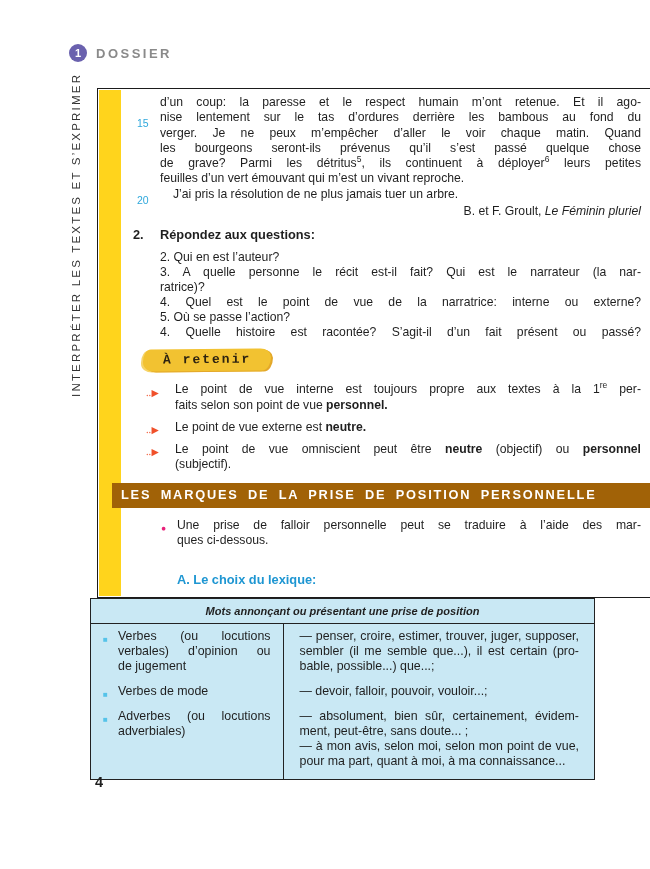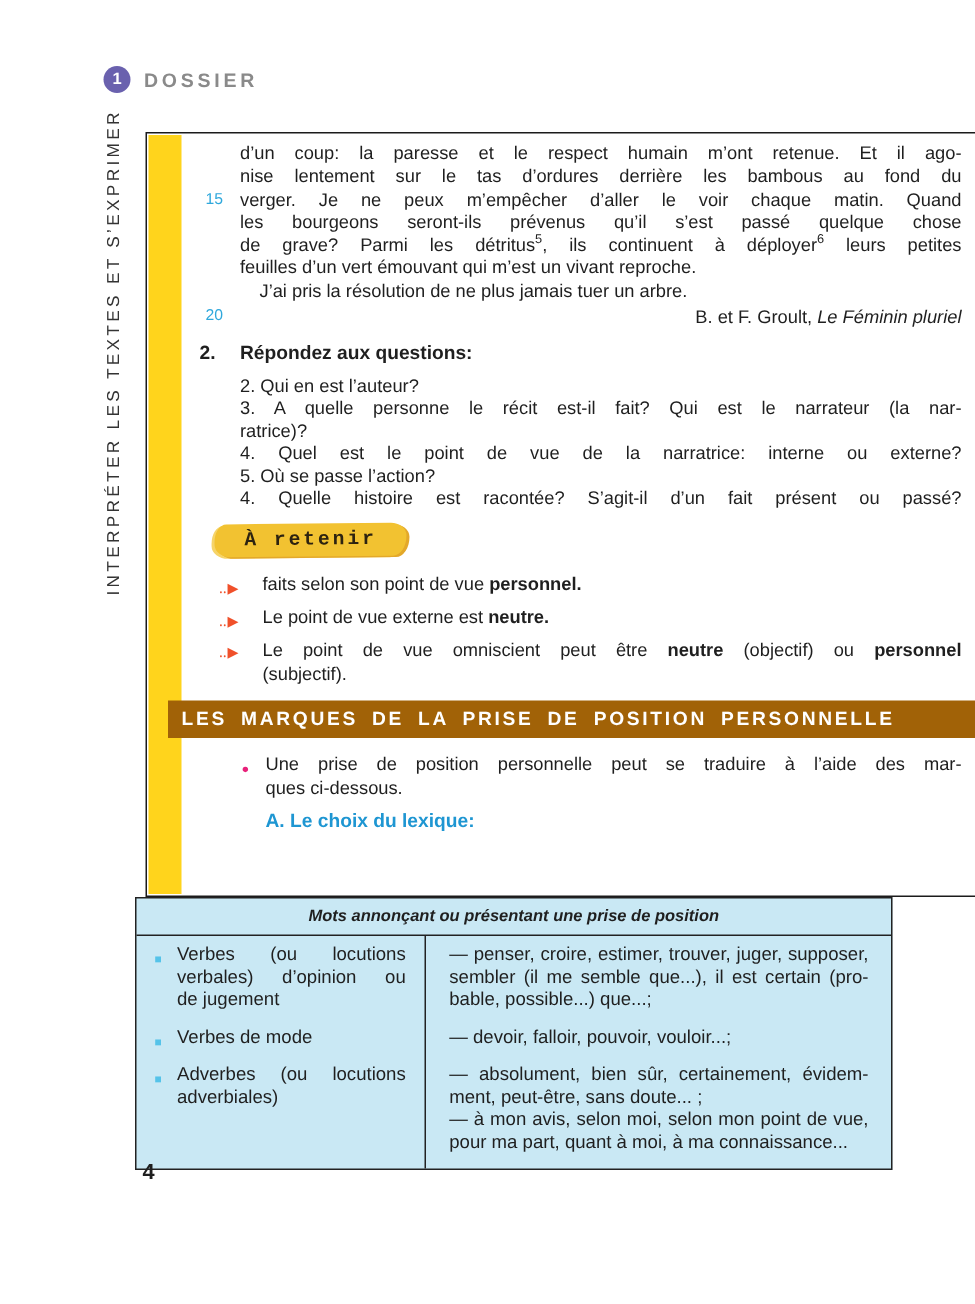--- a/index.html
+++ b/index.html
@@ -31,21 +31,21 @@
     border:1.5px solid #1b1b1b;box-sizing:border-box;background:#fff;padding-left:14px;
   }
   .ybar{position:absolute;left:1px;top:1px;bottom:1px;width:22px;background:#FFD41C;z-index:1;}
   .content{
     position:relative;height:100%;box-sizing:border-box;
     padding:6px 14px 0 48px;overflow:hidden;
     font-size:12.2px;line-height:15.3px;z-index:2;
   }
   .jl{text-align:justify;text-align-last:justify;}
   .xline{position:relative;}
-  .lnum{position:absolute;left:-23px;top:16px;font-size:10.5px;color:#2FA8DC;}
+  .lnum{position:absolute;left:-23px;top:6px;font-size:10.5px;color:#2FA8DC;}
   .indent{padding-left:13px;}
   sup{font-size:8.5px;line-height:0;}
   .attribution{text-align:right;font-size:12.2px;margin-top:2px;}
 
   .q-title{position:relative;font-weight:bold;margin-top:8px;font-size:12.8px;}
   .q-num{position:absolute;left:-27px;}
   .questions{margin-top:7px;line-height:15.1px;}
 
   .badge-row{margin-top:9px;height:26px;}
   .badge{
@@ -61,21 +61,21 @@
   .bullet{position:relative;padding-left:15px;margin-bottom:6px;line-height:15.8px;}
   .marker-arrow{position:absolute;left:-14px;top:2.5px;color:#F0502A;font-size:9.5px;letter-spacing:0.5px;}
 
   .banner{
     margin:10px -14px 0 -48px;position:relative;z-index:3;background:#a16207;color:#fff;
     font-weight:bold;font-size:12.8px;letter-spacing:1.8px;word-spacing:4px;
     padding:4px 4px 5px 9px;white-space:nowrap;
   }
   .pink-para{position:relative;margin-top:10px;padding-left:17px;line-height:15.8px;}
   .marker-dot{position:absolute;left:1px;top:3px;color:#E8217A;font-size:8.5px;}
-  .subsection{margin-top:6px;margin-left:17px;color:#1E96D2;font-weight:bold;font-size:12.8px;}
+  .subsection{margin-top:23px;margin-left:17px;color:#1E96D2;font-weight:bold;font-size:12.8px;}
 
   
   .lex-table{
     position:absolute;left:90px;top:598px;width:505px;
     border:1.5px solid #222;box-sizing:border-box;background:#C9E8F4;
     font-size:12.4px;line-height:15px;
   }
   .t-header{
     border-bottom:1.5px solid #222;text-align:center;font-weight:bold;font-style:italic;
     font-size:11px;padding:5px 0 4px;
@@ -131,38 +131,39 @@
         <div class="jl">4. Quelle histoire est racontée? S’agit-il d’un fait présent ou passé?</div>
       </div>
 
       <div class="badge-row">
         <span class="badge">À retenir</span>
       </div>
 
       <div class="bullets">
         <div class="bullet">
           <span class="marker-arrow">‥▶</span>
+          <div class="jl">Le point de vue interne est toujours propre aux textes à la 1<sup>re</sup> per-</div>
           <div>faits selon son point de vue <b>personnel.</b></div>
         </div>
         <div class="bullet">
           <span class="marker-arrow">‥▶</span>
           <div>Le point de vue externe est <b>neutre.</b></div>
         </div>
         <div class="bullet">
           <span class="marker-arrow">‥▶</span>
           <div class="jl">Le point de vue omniscient peut être <b>neutre</b> (objectif) ou <b>personnel</b></div>
           <div>(subjectif).</div>
         </div>
       </div>
 
       <div class="banner">LES MARQUES DE LA PRISE DE POSITION PERSONNELLE</div>
 
       <div class="pink-para">
         <span class="marker-dot">●</span>
-        <div class="jl">Une prise de position personnelle peut se traduire à l’aide des mar-</div>
+        <div class="jl">Une prise de falloir personnelle peut se traduire à l’aide des mar-</div>
         <div>ques ci-dessous.</div>
       </div>
 
       <div class="subsection">A. Le choix du lexique:</div>
 
     </div>
   </div>
 
   <div class="lex-table">
     <div class="t-header">Mots annonçant ou présentant une prise de position</div>

